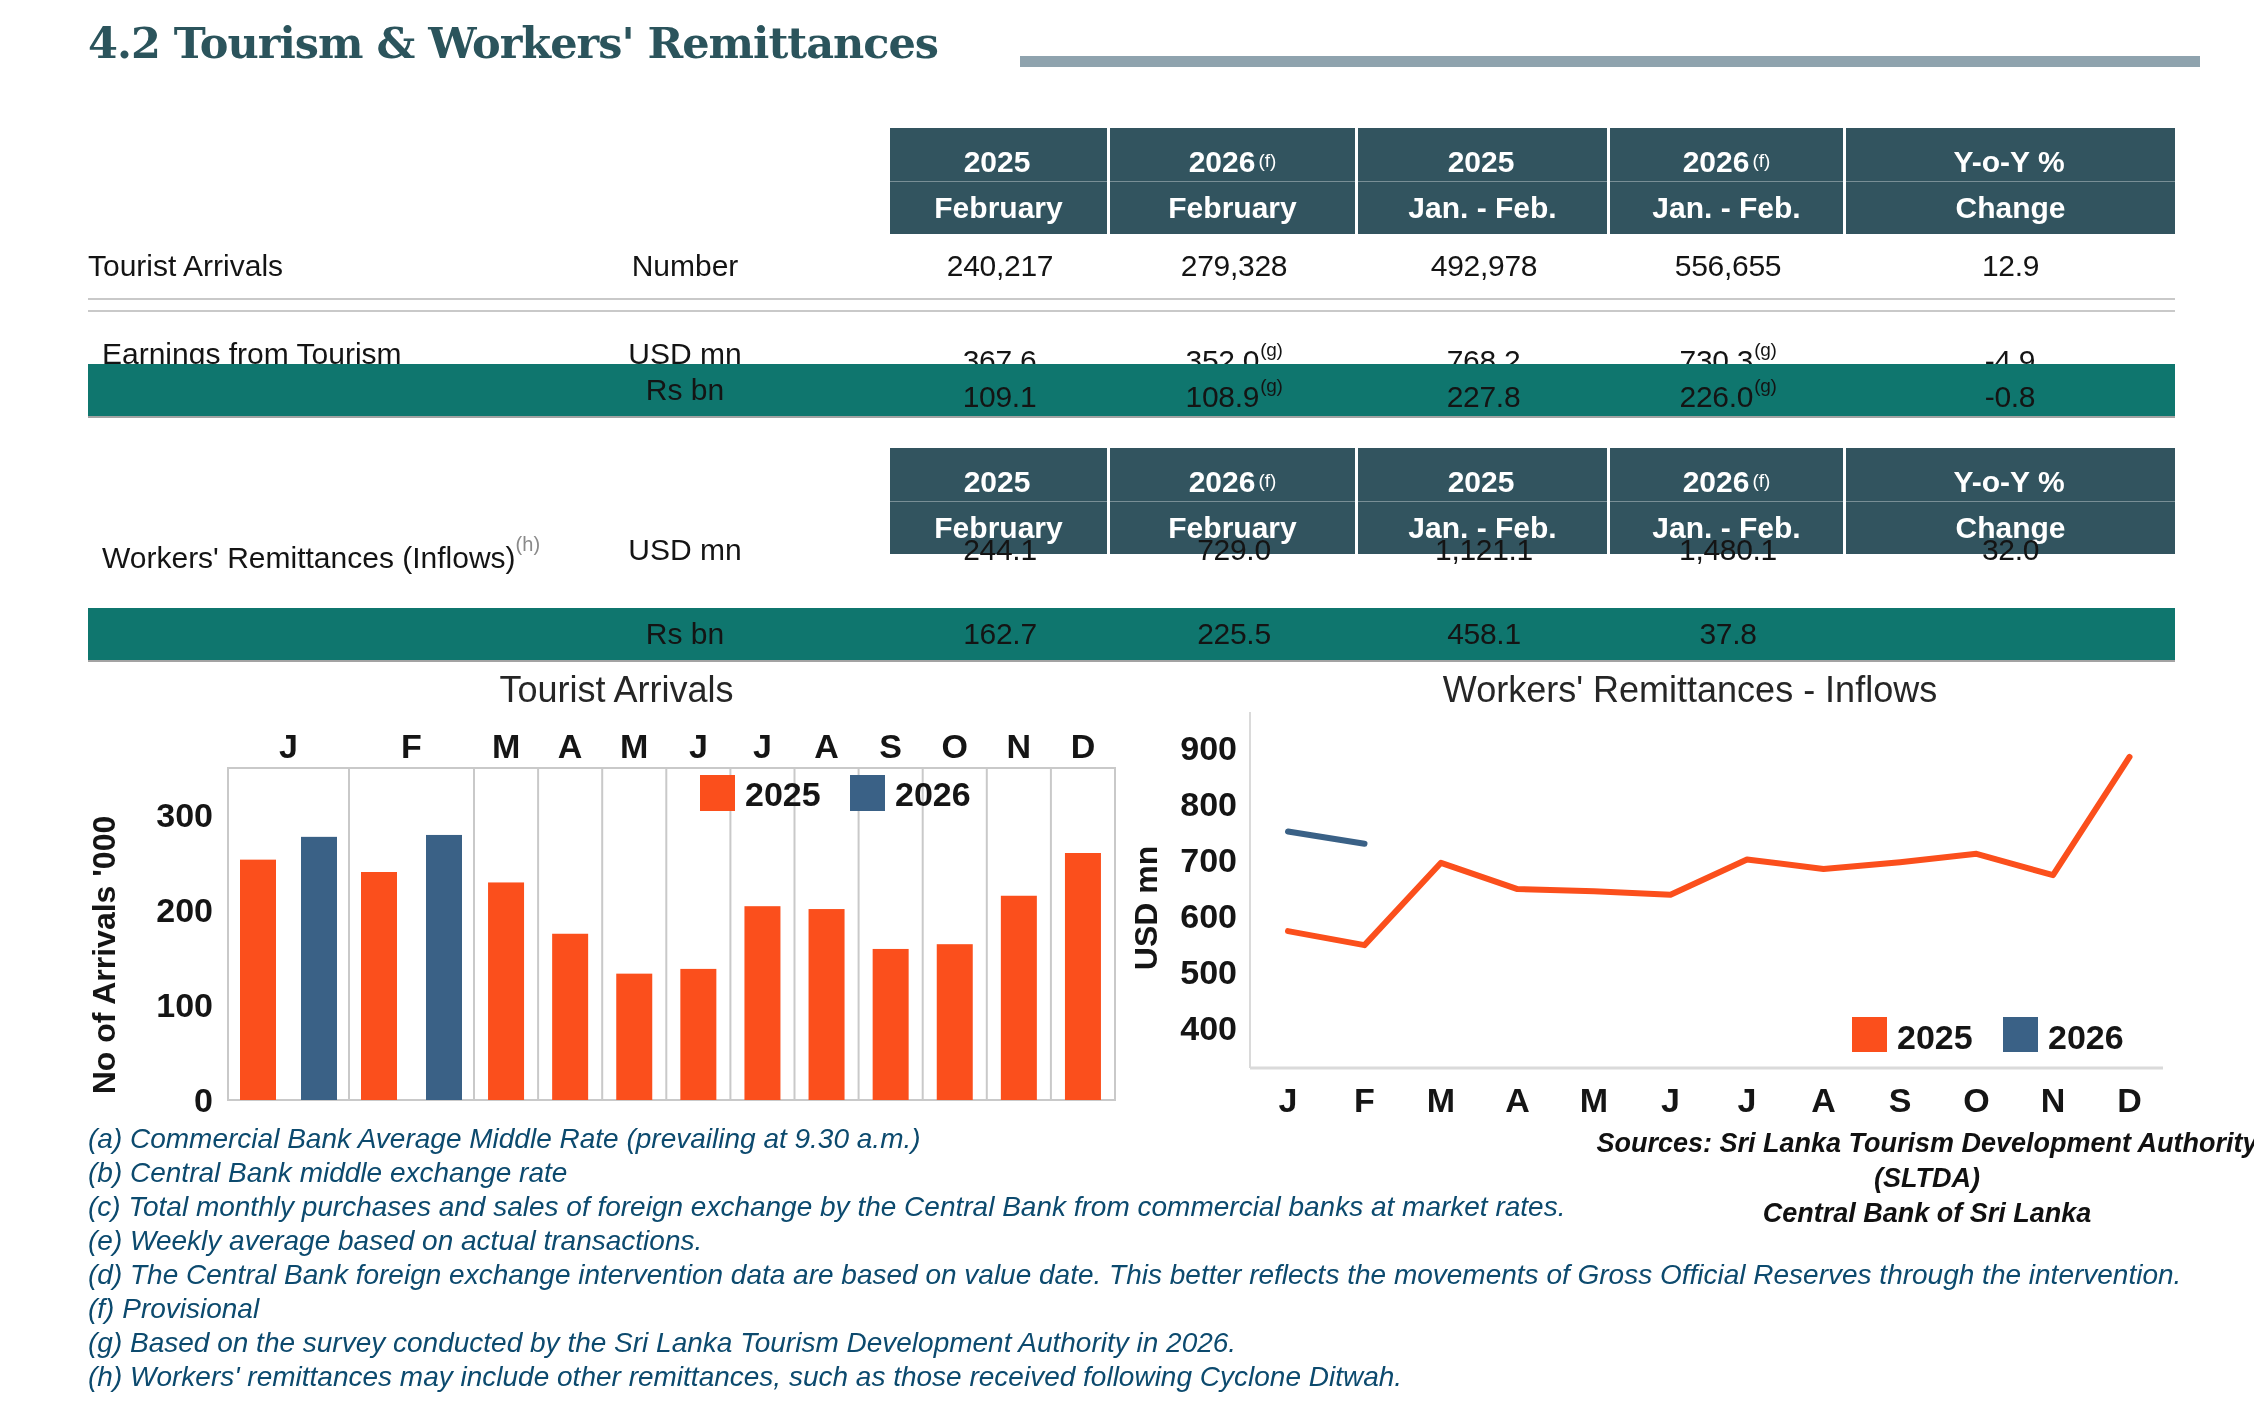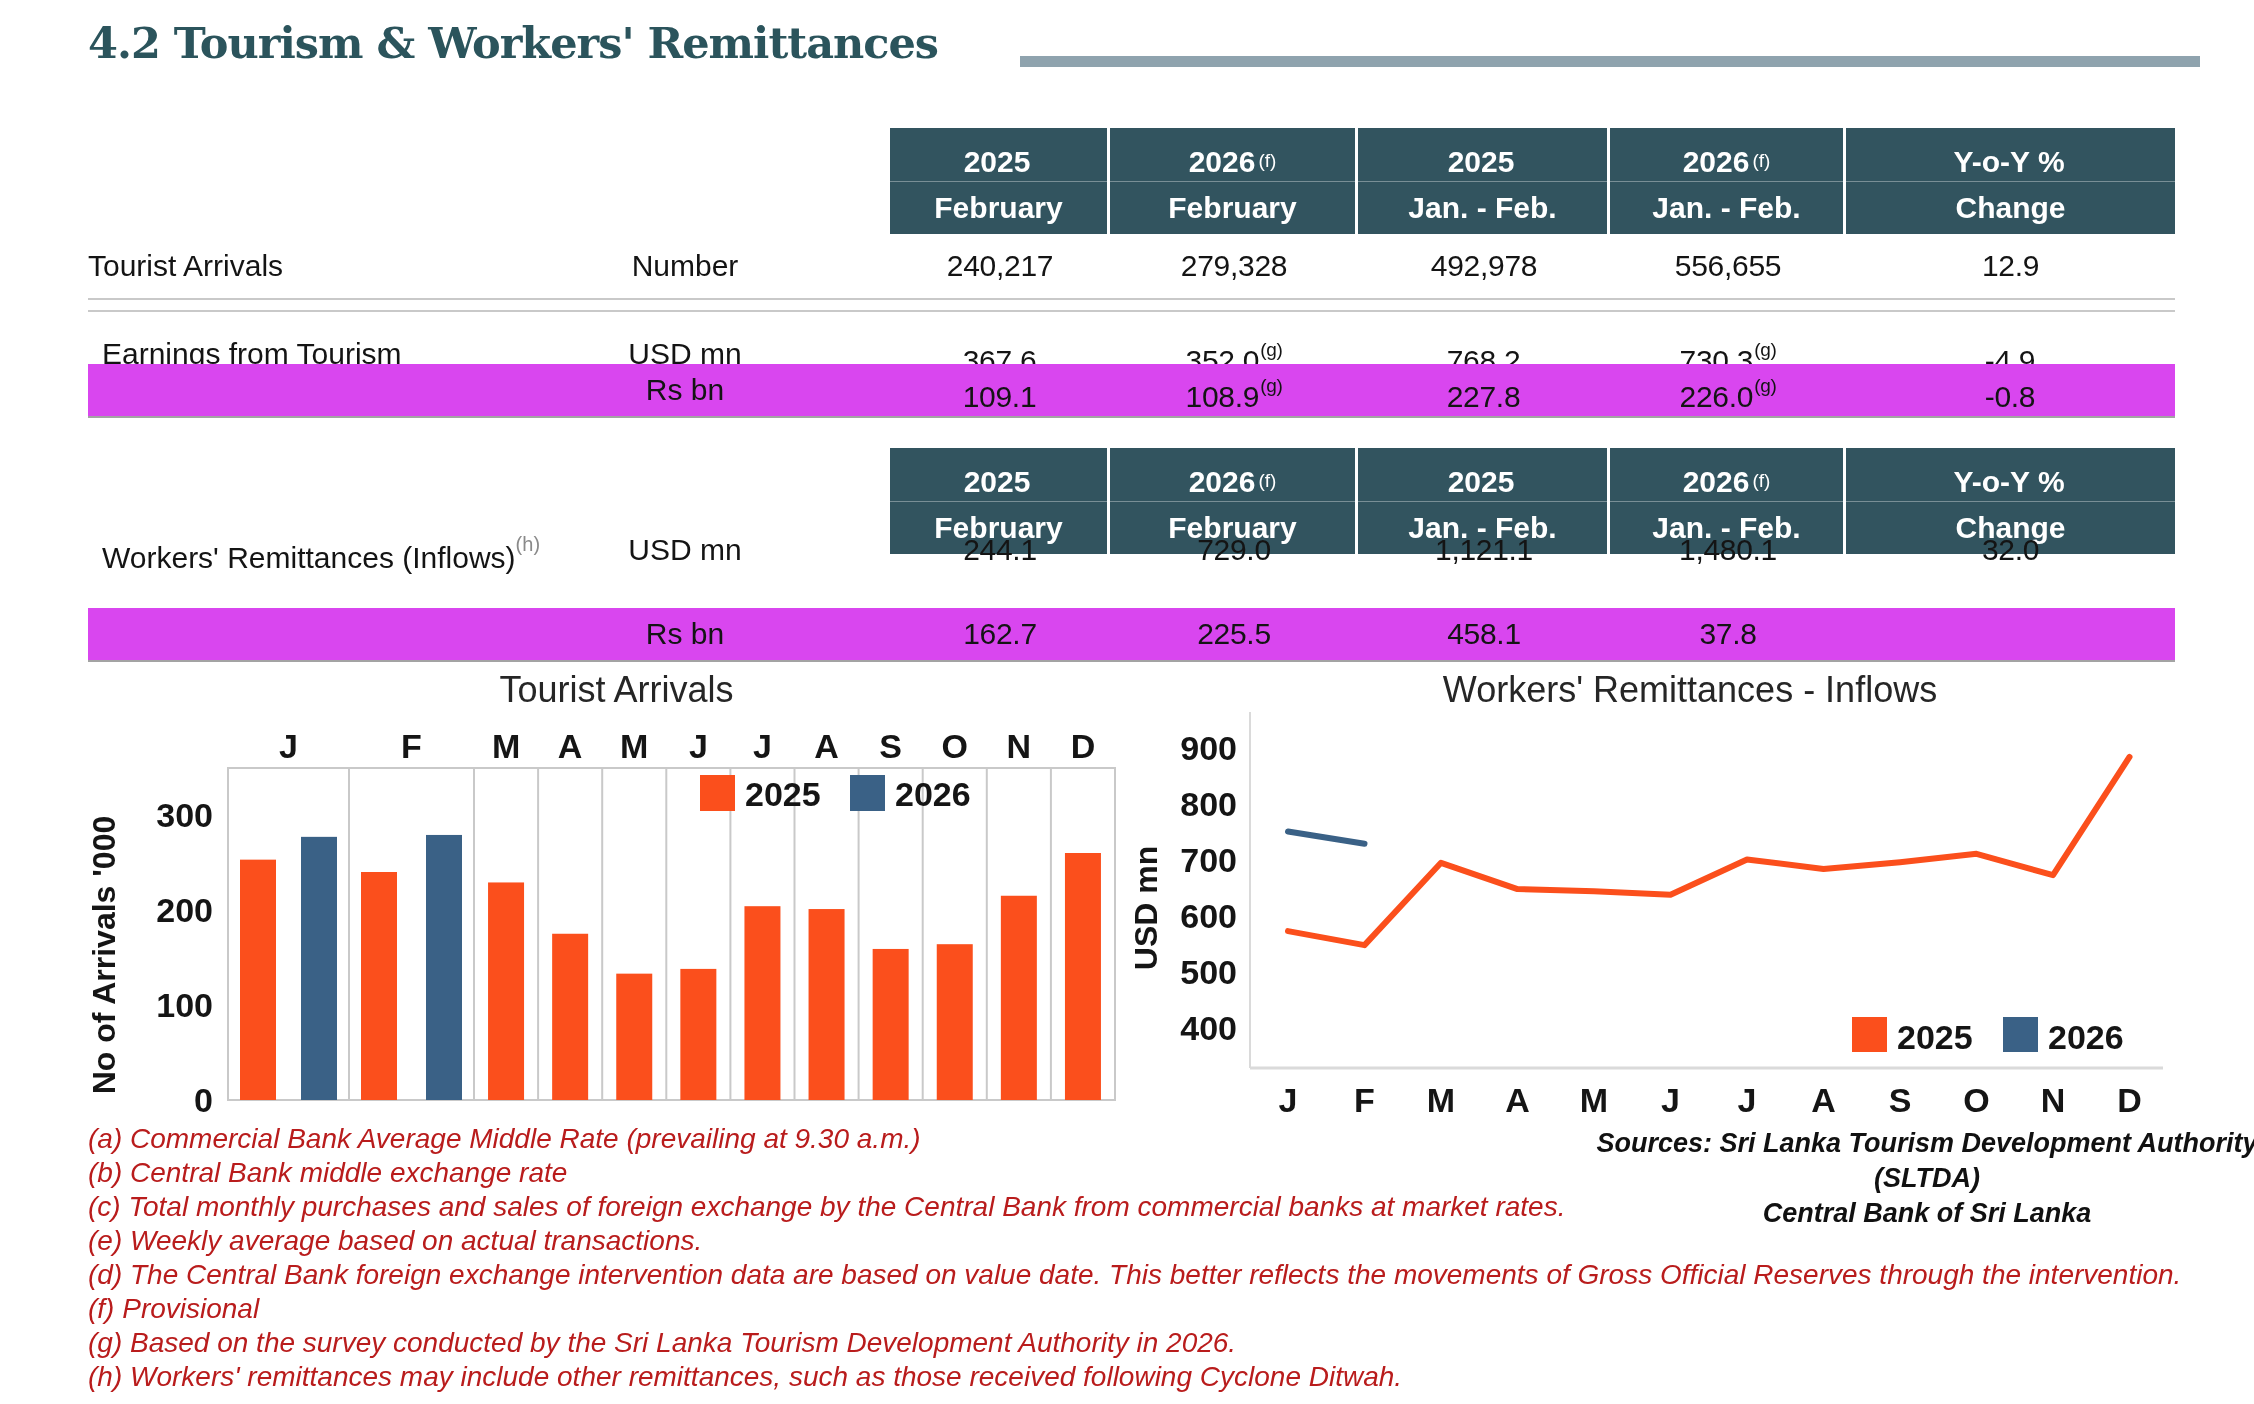--- a/index.html
+++ b/index.html
@@ -22,32 +22,32 @@
   
   .trow{position:absolute;left:88px;width:2087px;height:52px;font-size:30px;}
   .trow .lbl{position:absolute;left:0;top:0;line-height:52px;white-space:nowrap;}
   .trow .lbl.ind{left:14px;}
   .trow .unit{position:absolute;left:472px;top:0;width:250px;text-align:center;line-height:52px;}
   .trow .vals{position:absolute;left:802px;top:0;width:1285px;height:52px;display:grid;
               grid-template-columns:220px 248px 252px 236px 329px;}
   .vc{text-align:center;line-height:52px;letter-spacing:-0.3px;}
   .vc sup{font-size:19px;position:relative;top:-4px;margin-left:1px;}
   .lbl sup{font-size:20px;position:relative;top:-6px;color:#8a8a8a;}
-  .shade{background:#d946ef;text-decoration:underline;}
+  .shade{background:#0f766e;text-decoration:underline;}
   .hline{position:absolute;left:88px;width:2087px;height:2px;background:#C9C9C9;}
   .hline.dark{background:#A3A3A3;}
 
   
   .chart-svg{position:absolute;}
   #bar-svg{left:85px;top:660px;}
   #line-svg{left:1135px;top:660px;}
 
   
   .footnotes{position:absolute;left:88px;top:1122px;width:2120px;font-style:italic;
-             font-size:28px;line-height:34px;color:#b91c1c;}
+             font-size:28px;line-height:34px;color:#0c4a6e;}
   .sources{position:absolute;left:1577px;top:1126px;width:700px;text-align:center;
            font-style:italic;font-weight:bold;font-size:27px;line-height:35px;color:#111;}
 </style>
 </head>
 <body>
 
 <div class="page">
 
   <div class="doc-title">4.2 Tourism &amp; Workers' Remittances</div>
   <div class="title-rule"></div>

